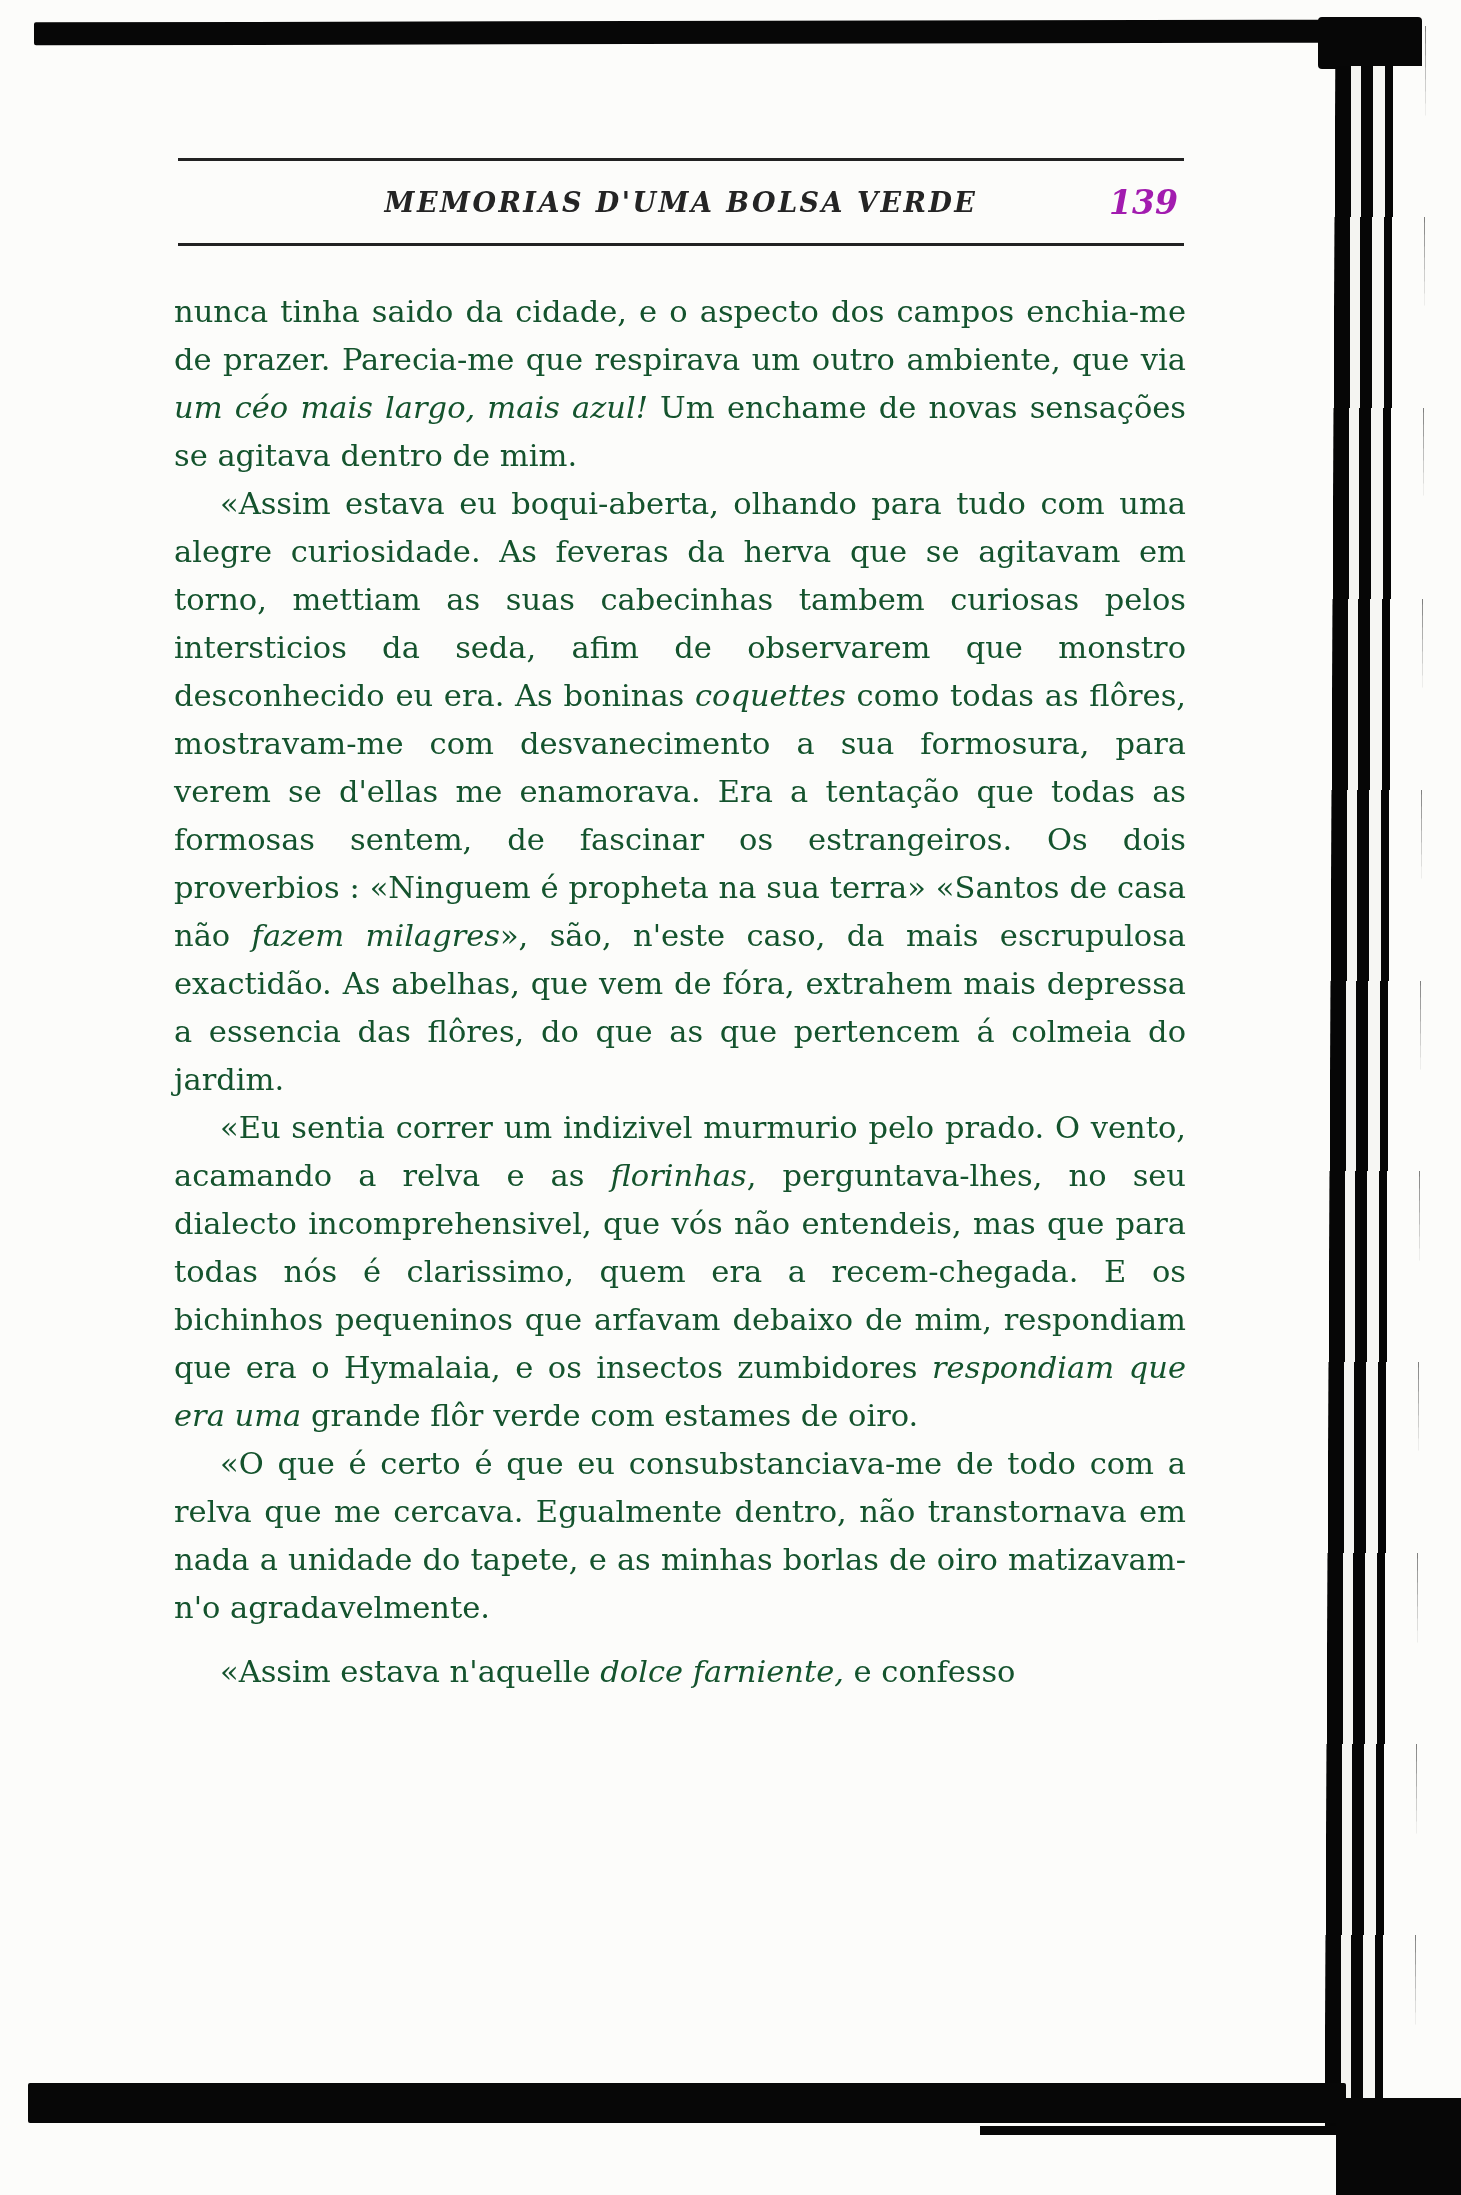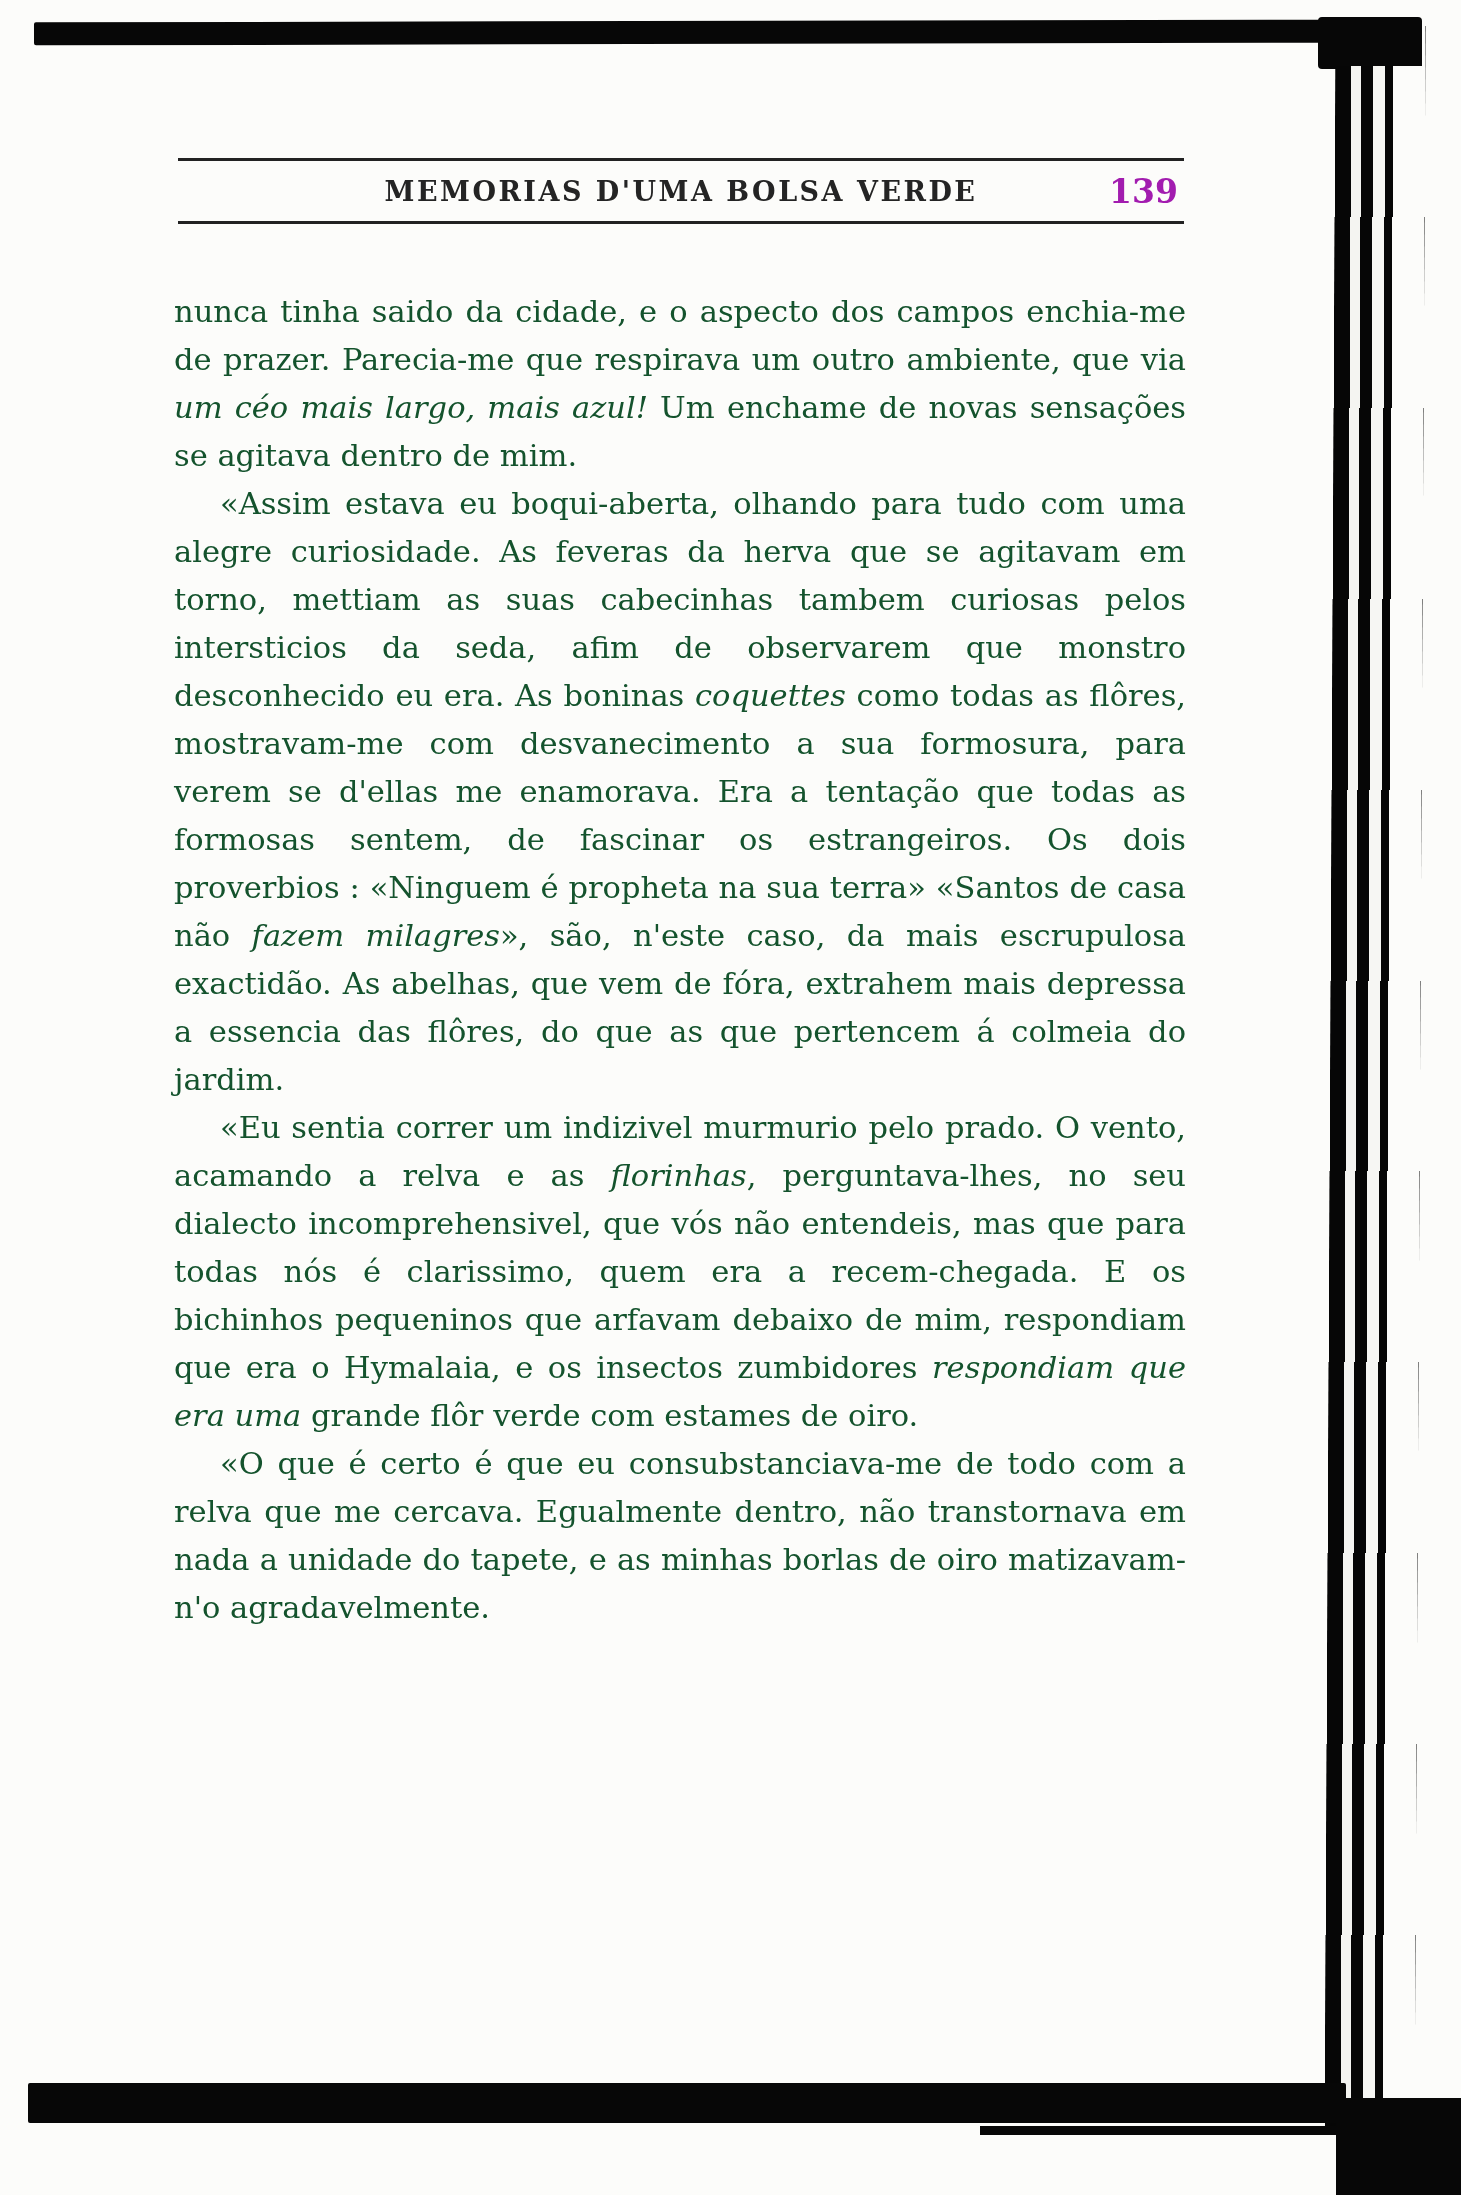--- a/index.html
+++ b/index.html
@@ -44,24 +44,25 @@
   
   .page-header {
     position: absolute;
     left: 178px;
     top: 158px;
     width: 1006px;
   }
   .rule { height: 3px; background: #222; }
   .header-row {
     position: relative;
-    height: 60px;
+    height: 82px;
     display: flex;
     align-items: center;
     justify-content: center;
+    font-style: italic;
   }
   .running-title {
     font-size: 27px;
     letter-spacing: 2.5px;
     font-weight: bold;
     color: #242424;
   }
   .page-number {
     position: absolute;
     right: 6px;
@@ -108,15 +109,16 @@
       <span class="page-number">139</span>
     </div>
     <div class="rule"></div>
   </header>
 
   <main class="text-block">
       <p class="para no-indent"><span class="">nunca tinha saido da cidade, e o aspecto dos campos enchia-me de prazer. Parecia-me que respirava um outro ambiente, que via </span><span class="it">um céo mais largo, mais azul!</span><span class=""> Um enchame de novas sensações se agitava dentro de mim.</span></p>
       <p class="para"><span class="">«Assim estava eu boqui-aberta, olhando para tudo com uma alegre curiosidade. As feveras da herva que se agitavam em torno, mettiam as suas cabecinhas tambem curiosas pelos intersticios da seda, afim de observarem que monstro desconhecido eu era. As boninas </span><span class="it">coquettes</span><span class=""> como todas as flôres, mostravam-me com desvanecimento a sua formosura, para verem se d'ellas me enamorava. Era a tentação que todas as formosas sentem, de fascinar os estrangeiros. Os dois proverbios&nbsp;: «Ninguem é propheta na sua terra» «Santos de casa não </span><span class="it">fazem milagres</span><span class="">», são, n'este caso, da mais escrupulosa exactidão. As abelhas, que vem de fóra, extrahem mais depressa a essencia das flôres, do que as que pertencem á colmeia do jardim.</span></p>
       <p class="para"><span class="">«Eu sentia correr um indizivel murmurio pelo prado. O vento, acamando a relva e as </span><span class="it">florinhas</span><span class="">, perguntava-lhes, no seu dialecto incomprehensivel, que vós não entendeis, mas que para todas nós é clarissimo, quem era a recem-chegada. E os bichinhos pequeninos que arfavam debaixo de mim, respondiam que era o Hymalaia, e os insectos zumbidores </span><span class="it">respondiam que era uma</span><span class=""> grande flôr verde com estames de oiro.</span></p>
       <p class="para"><span class="">«O que é certo é que eu consubstanciava-me de todo com a relva que me cercava. Egualmente dentro, não transtornava em nada a unidade do tapete, e as minhas borlas de oiro matizavam-n'o agradavelmente.</span></p>
+      <p class="para space-before"><span class="">«Assim estava n'aquelle </span><span class="it">dolce farniente,</span><span class=""> e confesso</span></p>
     </main>
 
 </div>
 
 </body></html>

